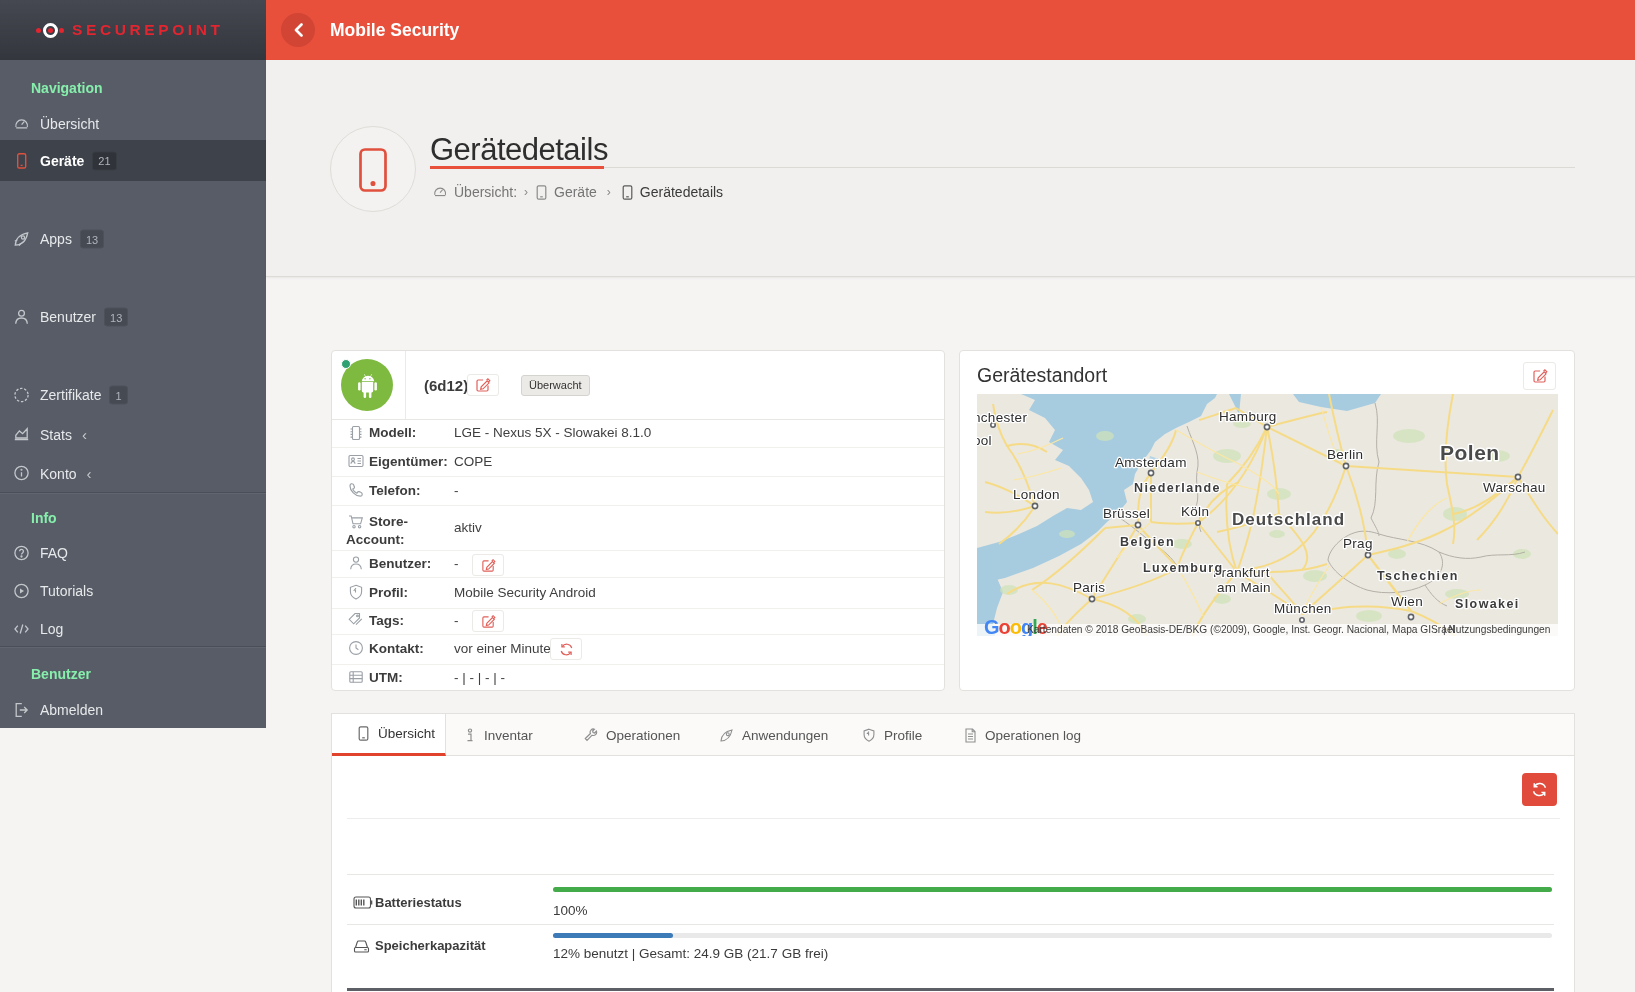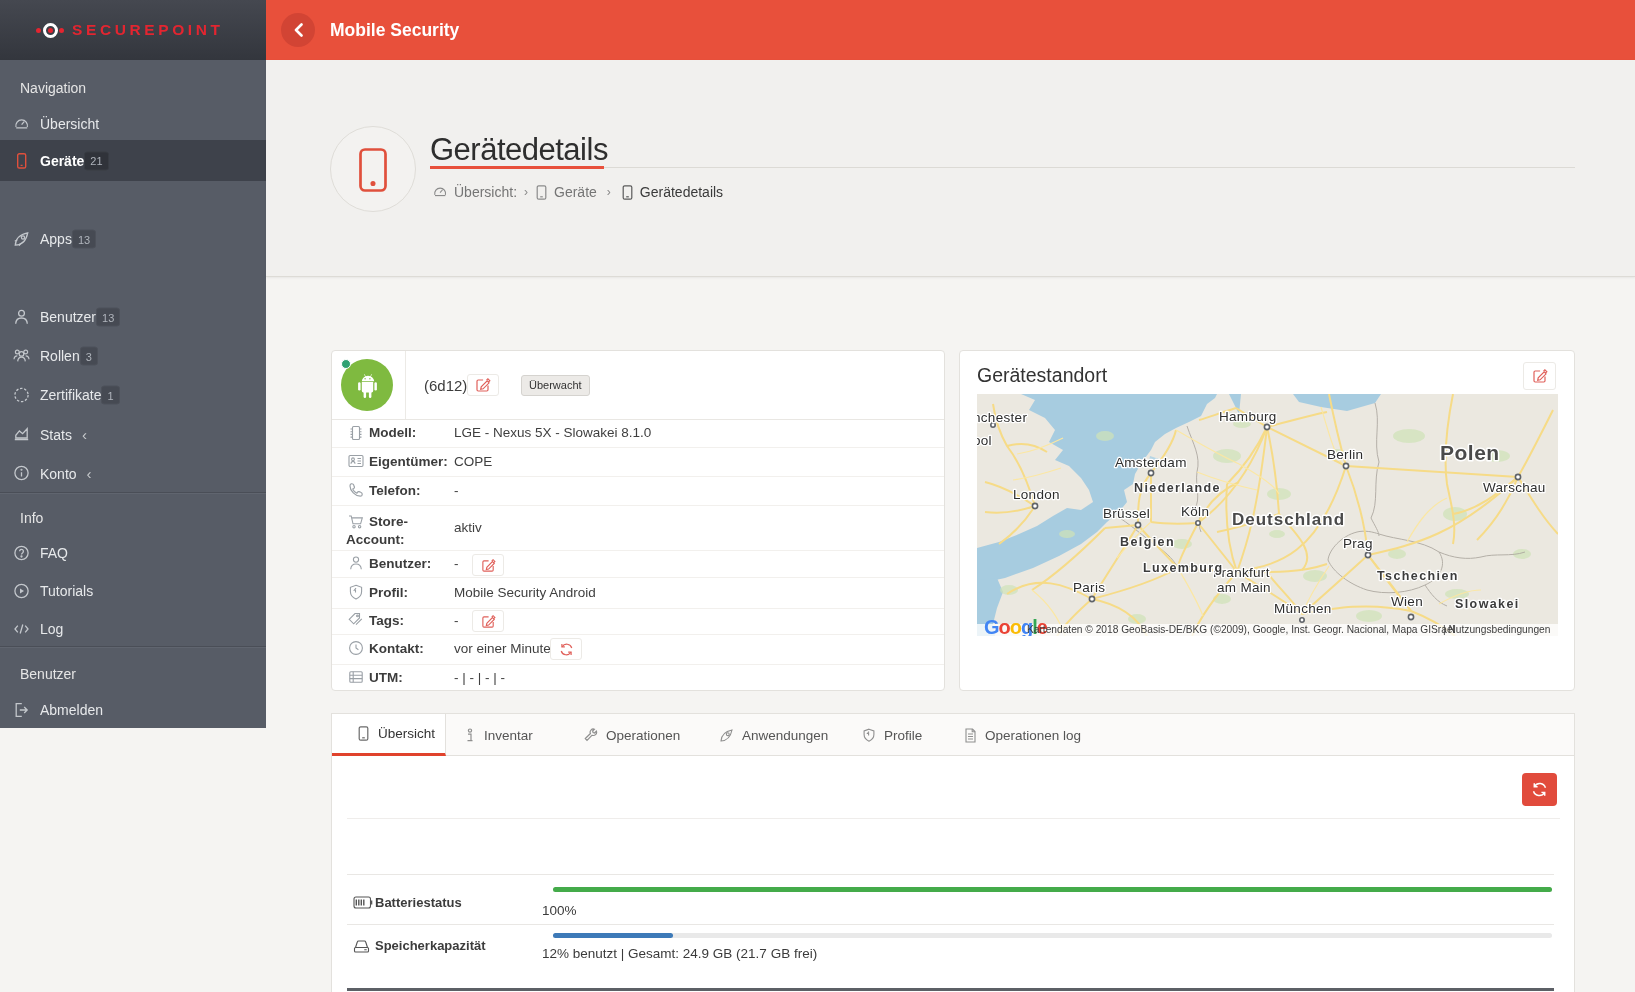--- a/index.html
+++ b/index.html
@@ -7,25 +7,25 @@
 html,body{width:1635px;height:992px}
 body{font-family:"Liberation Sans",sans-serif;position:relative;overflow:hidden;background:#f5f4f2;-webkit-font-smoothing:antialiased}
 
 #sidebar{position:absolute;left:0;top:0;width:266px;height:728px;background:#575c66;overflow:hidden}
 #logostrip{position:absolute;left:0;top:0;width:266px;height:60px;background:linear-gradient(#454850,#33363d)}
 #logostrip .lg{position:absolute;left:36px;top:14px;height:32px;display:flex;align-items:center}
 .lgdot{width:5px;height:5px;border-radius:50%;background:#e32530}
 .lgO{width:15px;height:15px;border-radius:50%;border:3px solid #fff;margin:0 1.5px;position:relative}
 .lgO:after{content:"";position:absolute;left:50%;top:50%;width:5px;height:5px;margin:-2.5px 0 0 -2.5px;border-radius:50%;background:#e32530}
 .lgtxt{color:#e32530;font-size:15.5px;font-weight:bold;letter-spacing:3.6px;margin-left:8px;font-family:"Liberation Sans",sans-serif}
-.navlabel{position:absolute;left:20px;color:#e5e5e5;font-size:14px;font-weight:normal}
+.navlabel{position:absolute;left:31px;color:#86efac;font-size:14px;font-weight:bold}
 .navitem{position:absolute;left:0;width:266px;height:39px;color:#e7e9eb;font-size:14px}
 .navitem .ic{position:absolute;left:13px;top:50%;transform:translateY(-50%);width:17px;height:17px}
 .navitem .tx{position:absolute;left:40px;top:50%;transform:translateY(-50%);white-space:nowrap}
-.navitem .bdg{display:inline-block;background:#464a53;color:#b0b5bc;font-size:11px;border-radius:3px;padding:2.5px 5px;vertical-align:1px;border:1px solid #4d515a}
+.navitem .bdg{display:inline-block;background:#464a53;color:#b0b5bc;font-size:11px;border-radius:3px;padding:2.5px 5px;margin-left:8px;vertical-align:1px;border:1px solid #4d515a}
 .navitem.sel{background:#3e424b;font-weight:bold;color:#fff}
 .navitem.sel .bdg{background:#30333a;border-color:#383c43;font-weight:normal}
 .navitem .chv{color:#c7cacd;font-size:15px;margin-left:10px;font-weight:normal}
 .sdiv{position:absolute;left:0;width:266px;border-top:1px solid #4a4e57;box-shadow:0 1px 0 #60656f}
 svg.sic{display:block;width:100%;height:100%}
 
 #topbar{position:absolute;left:266px;top:0;width:1369px;height:60px;background:#e8503b}
 #backbtn{position:absolute;left:15px;top:13px;width:34px;height:34px;border-radius:50%;background:#d24434;color:#fff;text-align:center;font-size:21px;line-height:31px;font-weight:bold}
 #tbtitle{position:absolute;left:64px;top:20px;color:#fff;font-size:17.5px;font-weight:bold}
 
@@ -57,21 +57,21 @@
 #refbtn{position:absolute;left:1190px;top:59px;width:35px;height:33px;background:#e14b3c;border-radius:4px;display:flex;align-items:center;justify-content:center}
 #hr1{position:absolute;left:15px;top:104px;width:1213px;height:1px;background:#efedeb}
 #gsh{position:absolute;left:15px;top:128px;font-size:19.5px;color:#333;font-weight:normal}
 #gsh small{font-size:13px;color:#999;font-weight:normal}
 .stl{position:absolute;left:15px;width:1207px;height:1px;background:#e9e7e4}
 .stlab{position:absolute;font-weight:bold;font-size:13px;color:#3c3c3c}
 .stic{position:absolute;left:21px}
 .track{position:absolute;left:221px;width:999px;height:5px;border-radius:2.5px;background:#e9e9e9}
 .fillg{height:5px;border-radius:2.5px;background:#44ab4a}
 .fillb{height:5px;border-radius:2.5px;background:#3d7ab8}
-.stv{position:absolute;left:210px;font-size:13.5px;color:#3b3b3b}
+.stv{position:absolute;left:221px;font-size:13.5px;color:#3b3b3b}
 </style>
 </head>
 <body>
 <div id="sidebar">
   <svg id="watermark" style="position:absolute;left:0;top:905px;width:266px;height:87px" viewBox="0 0 266 87">
       <g fill="none">
         <circle cx="59.5" cy="73" r="58" stroke="#8d929b" stroke-width="14"></circle>
         <circle cx="55" cy="80" r="21" fill="#8d929b"></circle>
         <circle cx="172" cy="76" r="19.5" fill="#8d929b"></circle>
       </g>
@@ -116,31 +116,20 @@
     </div>
   <div class="navitem" style="top:297.5px">
       <span class="ic">
         <svg class="sic" viewBox="0 0 17 17" fill="none" stroke="#c3c7cc" stroke-width="1.3">
           <circle cx="8.5" cy="4.8" r="2.9"></circle>
           <path d="M2.7 15.3c.2-3.8 2.5-5.8 5.8-5.8s5.6 2 5.8 5.8"></path>
         </svg>
       </span>
       <span class="tx">Benutzer<span class="bdg">13</span></span>
     </div>
-  <div class="navitem" style="top:336.5px">
-      <span class="ic">
-        <svg class="sic" viewBox="0 0 17 17" fill="none" stroke="#c3c7cc" stroke-width="1.2">
-          <circle cx="4.3" cy="4.5" r="1.9"></circle>
-          <circle cx="12.7" cy="4.5" r="1.9"></circle>
-          <circle cx="8.5" cy="6.4" r="2.3"></circle>
-          <path d="M1 11.8c.2-2.2 1.5-3.4 3.3-3.4M16 11.8c-.2-2.2-1.5-3.4-3.3-3.4M4.7 13.9c.2-2.8 1.7-4.3 3.8-4.3s3.6 1.5 3.8 4.3"></path>
-        </svg>
-      </span>
-      <span class="tx">Rollen<span class="bdg">3</span></span>
-    </div>
   <div class="navitem" style="top:375.5px">
       <span class="ic">
         <svg class="sic" viewBox="0 0 17 17" fill="none" stroke="#c3c7cc" stroke-width="1.3">
           <circle cx="8.5" cy="8.5" r="6.6" stroke-dasharray="2.5 1.7"></circle>
         </svg>
       </span>
       <span class="tx">Zertifikate<span class="bdg">1</span></span>
     </div>
   <div class="navitem" style="top:414.5px">
       <span class="ic">
@@ -248,21 +237,21 @@
       <path d="M8.8 9.1h11.4v8.6a1.7 1.7 0 0 1-1.7 1.7h-8a1.7 1.7 0 0 1-1.7-1.7z"></path>
       <rect x="10.6" y="18" width="2.5" height="7" rx="1.25"></rect>
       <rect x="15.9" y="18" width="2.5" height="7" rx="1.25"></rect>
       <rect x="5.1" y="9.3" width="2.5" height="8.3" rx="1.25"></rect>
       <rect x="21.4" y="9.3" width="2.5" height="8.3" rx="1.25"></rect>
       <circle cx="12.1" cy="5.7" r=".7" fill="#7fba40"></circle>
       <circle cx="16.9" cy="5.7" r=".7" fill="#7fba40"></circle>
     </svg>
   <div style="position:absolute;left:9px;top:8px;width:10px;height:10px;border-radius:50%;background:#2fa172;border:1.5px solid #fff"></div>
   <div class="vline" style="left:73px;top:0;width:1px;height:68px"></div>
-  <div style="position:absolute;left:92px;top:76px;font-weight:normal;font-size:15px;color:#3c3c3c;transform:translateY(-50%);top:34px">(6d12)</div>
+  <div style="position:absolute;left:92px;top:76px;font-weight:bold;font-size:15px;color:#3c3c3c;transform:translateY(-50%);top:34px">(6d12)</div>
   <div class="btn-xs" style="left:135px;top:23px">
       <svg width="16" height="16" viewBox="0 0 16 16" fill="none" stroke="#e0605a" stroke-width="1.2">
         <path d="M13 8.6v4.2a1.2 1.2 0 0 1-1.2 1.2H3.2A1.2 1.2 0 0 1 2 12.8V4.2A1.2 1.2 0 0 1 3.2 3h4.9"></path>
         <path d="M6.2 9.9l-.5 2.4 2.4-.5 6-6-1.9-1.9zM11.5 3.2l1.4-1.4 1.9 1.9-1.4 1.4"></path>
       </svg>
     </div>
   <div style="position:absolute;left:189px;top:24px;height:21px;background:#eceae7;border:1px solid #d5d3cf;border-radius:3px;font-size:11px;color:#333;line-height:19px;padding:0 7px">Überwacht</div>
   <div class="rowline" style="top:68px;left:0;background:#e9e7e3"></div>
 
   <div class="rowline" style="top:96px"></div>

